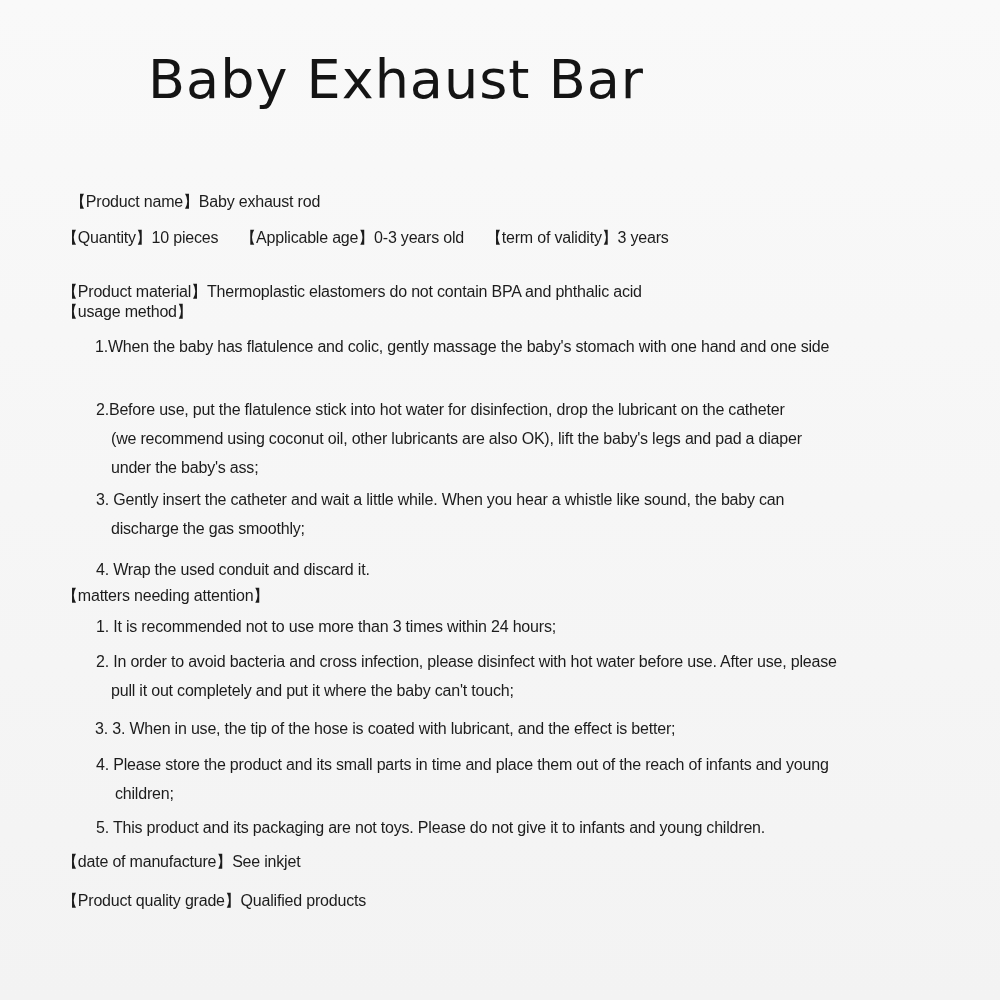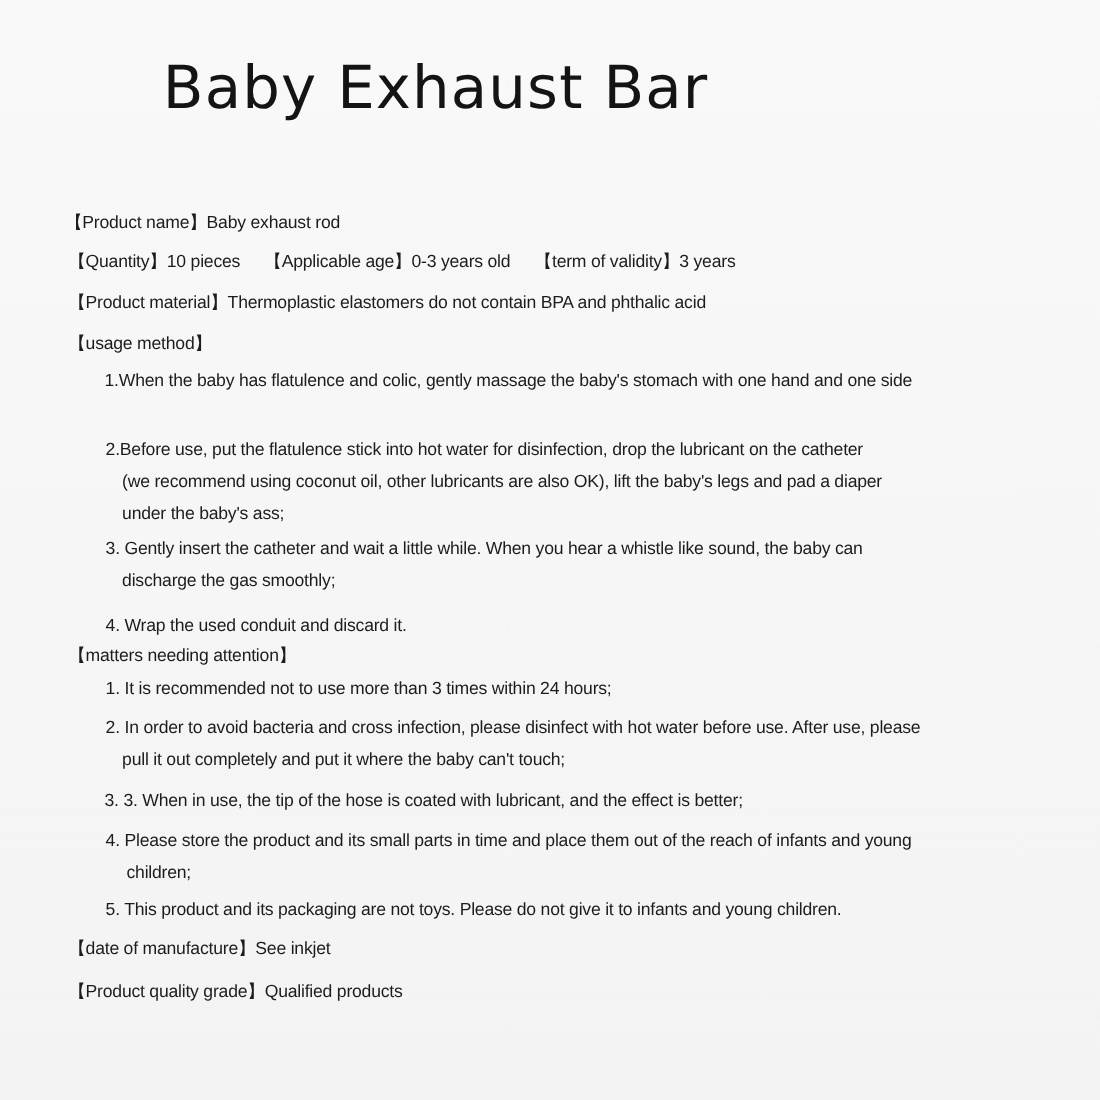--- a/index.html
+++ b/index.html
@@ -18,29 +18,29 @@
   }
   .line { position:absolute; font-size:16px; white-space:nowrap; color:#1c1c1c; letter-spacing:-0.2px; }
   .seg { display:inline-block; margin-right:22px; }
 </style>
 </head>
 <body>
 
 <div class="page">
   <div class="title">Baby Exhaust Bar</div>
 
-  <div class="line" style="top:192px;left:59px;">
+  <div class="line" style="top:192px;left:70px;">
     <span>【Product name】</span><span>Baby exhaust rod</span>
   </div>
 
   <div class="line" style="top:228px;left:62px;">
     <span class="seg"><span>【Quantity】</span><span>10 pieces</span></span><span class="seg"><span>【Applicable age】</span><span>0-3 years old</span></span><span class="seg"><span>【term of validity】</span><span>3 years</span></span>
   </div>
 
-  <div class="line" style="top:265px;left:62px;">
+  <div class="line" style="top:282px;left:62px;">
     <span>【Product material】</span><span>Thermoplastic elastomers do not contain BPA and phthalic acid</span>
   </div>
 
   <div class="line" style="top:302px;left:62px;">【usage method】</div>
 
   <div class="line" style="top:338px;left:95px;">1.When the baby has flatulence and colic, gently massage the baby's stomach with one hand and one side</div>
   <div class="line" style="top:401px;left:96px;">2.Before use, put the flatulence stick into hot water for disinfection, drop the lubricant on the catheter</div>
   <div class="line" style="top:430px;left:111px;">(we recommend using coconut oil, other lubricants are also OK), lift the baby's legs and pad a diaper</div>
   <div class="line" style="top:459px;left:111px;">under the baby's ass;</div>
   <div class="line" style="top:491px;left:96px;">3. Gently insert the catheter and wait a little while. When you hear a whistle like sound, the baby can</div>

